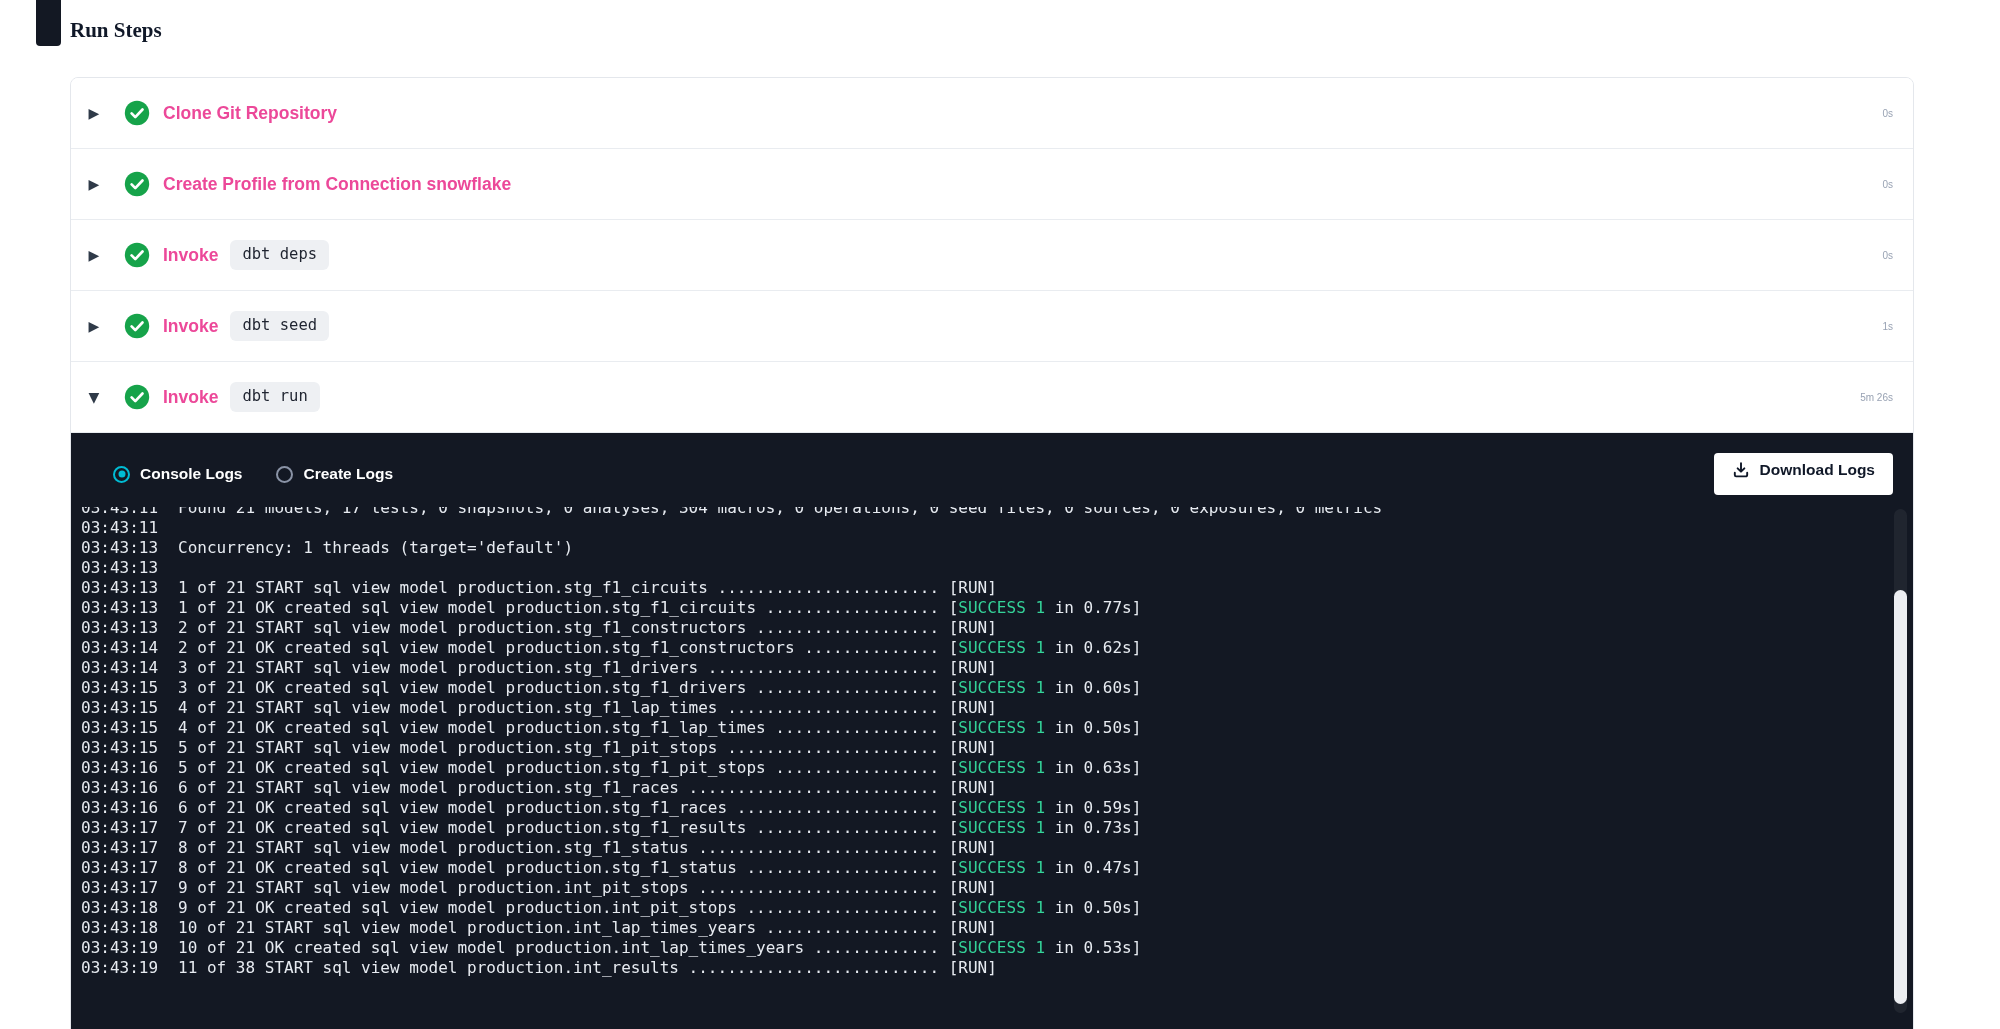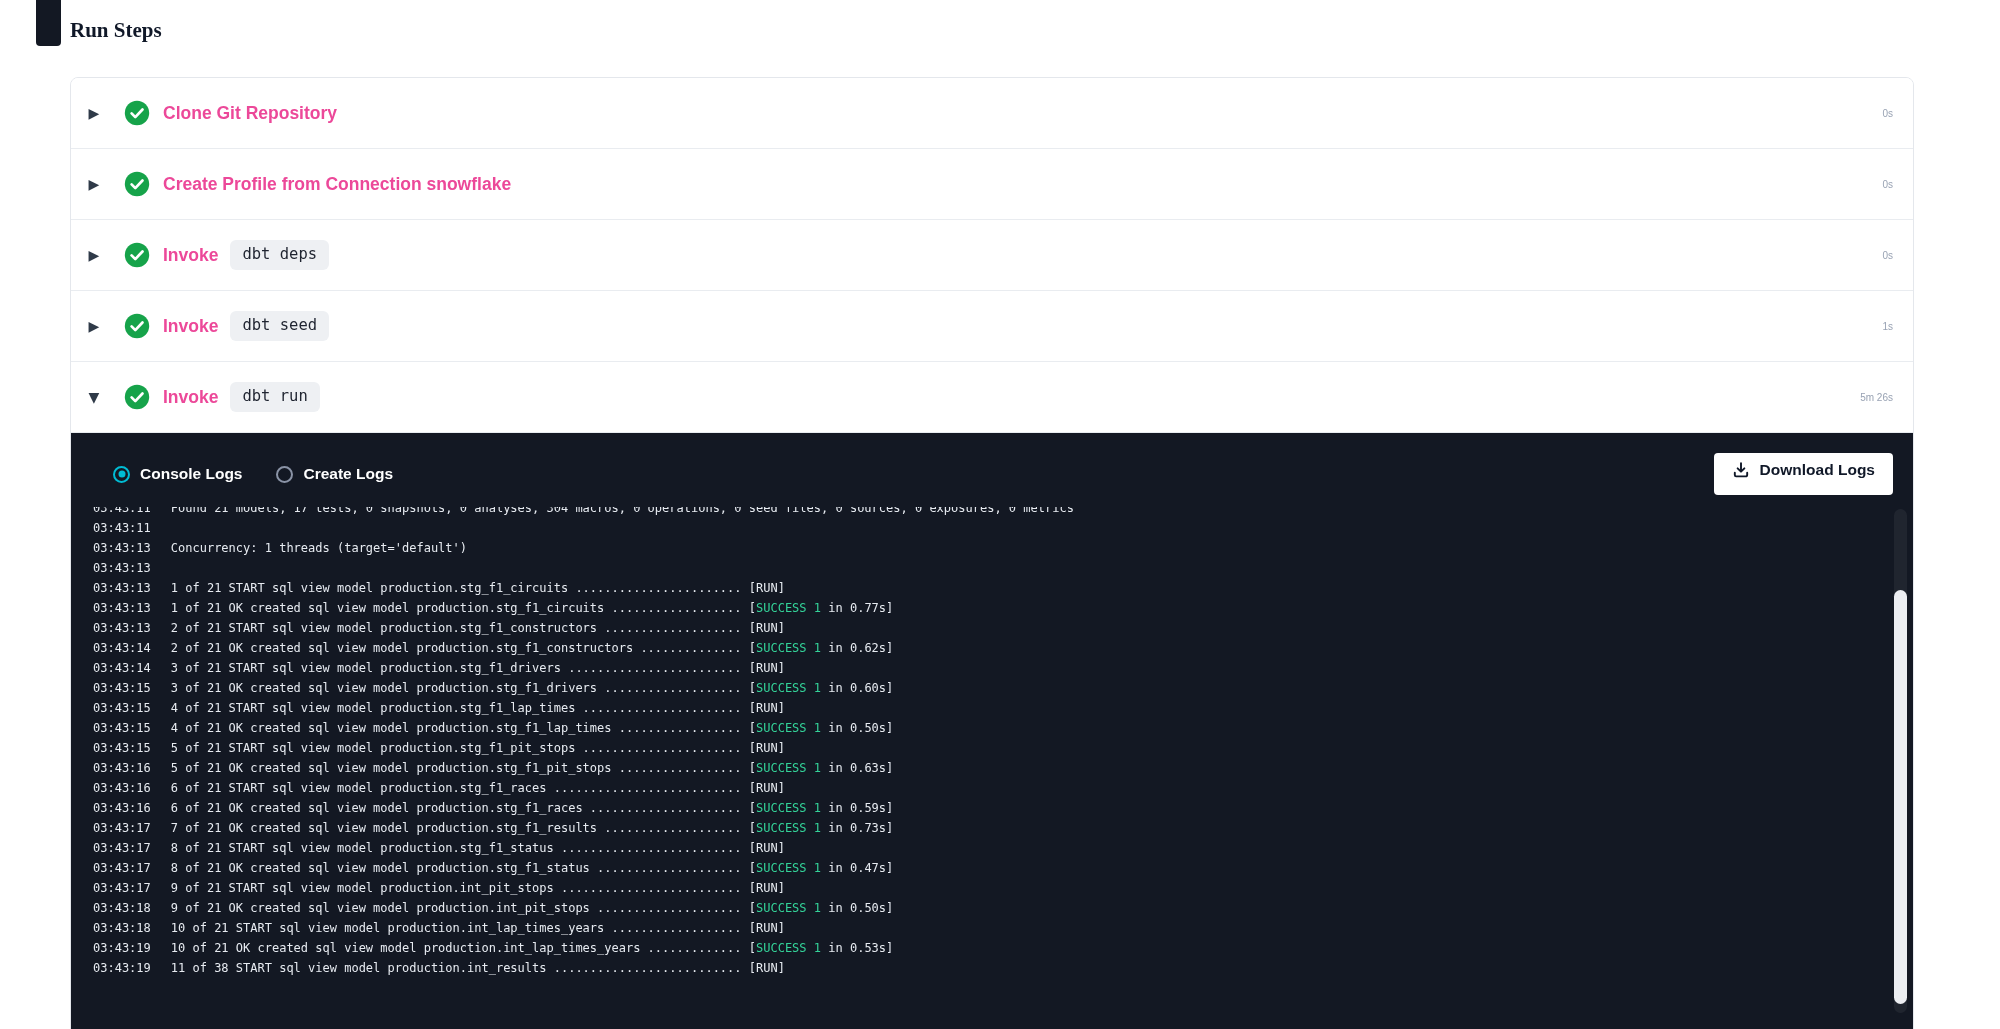--- a/index.html
+++ b/index.html
@@ -32,22 +32,22 @@
   .radio.selected { border:2px solid #00bcd4; }
   .radio.selected::after { content:""; position:absolute; left:50%; top:50%;
     transform:translate(-50%,-50%); width:7px; height:7px; border-radius:50%; background:#00bcd4; }
   .radio.unselected { border:2px solid #8a93a6; }
   .radio-label { color:#ffffff; font-size:15.5px; font-weight:700; }
   .download-btn { margin-left:auto; display:flex; gap:10px;
     background:#ffffff; color:#101828; border:none; border-radius:4px; height:42px;
     padding:8px 18px; font-size:15.5px; font-weight:700; font-family:"Liberation Sans", sans-serif; cursor:pointer; }
 
   .log-area { position:relative; height:514px; overflow:hidden; padding:0 60px 0 10px; }
-  .log-line { font-family:"DejaVu Sans Mono", monospace; font-size:12px; line-height:20px;
-    color:#e7ebf1; white-space:pre;margin-left:12px; }
+  .log-line { font-family:"DejaVu Sans Mono", monospace; font-size:16px; line-height:20px;
+    color:#e7ebf1; white-space:pre; }
   #log-lines .log-line:first-child { margin-top:-9px; }
   .log-time { margin-right:20px; }
   .log-success { color:#34d399; }
 
   .scroll-track { position:absolute; top:2px; bottom:8px; right:6px; width:13px;
     border-radius:7px; background:rgba(255,255,255,0.06); }
   .scroll-thumb { position:absolute; top:83px; right:6px; width:13px; height:414px;
     border-radius:7px; background:#eceef2; cursor:grab; }
 </style>
 </head>

